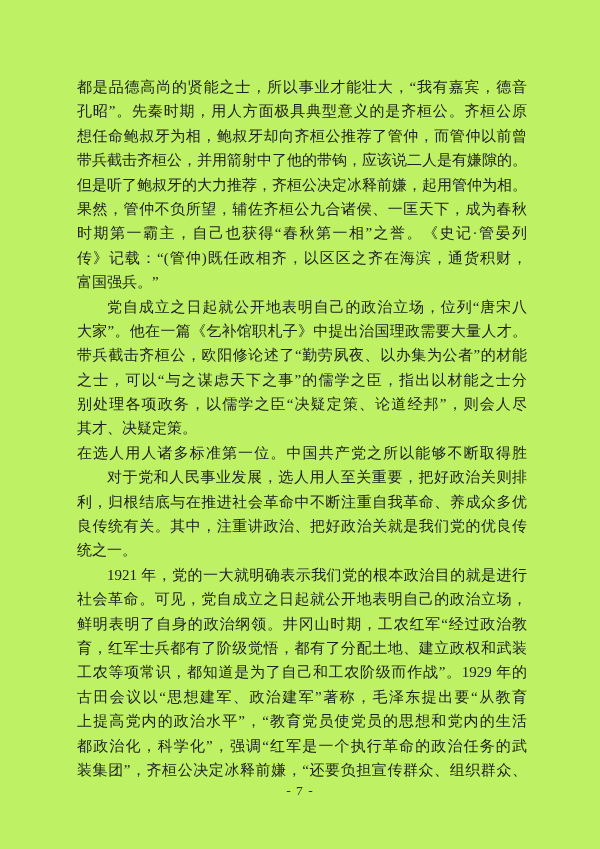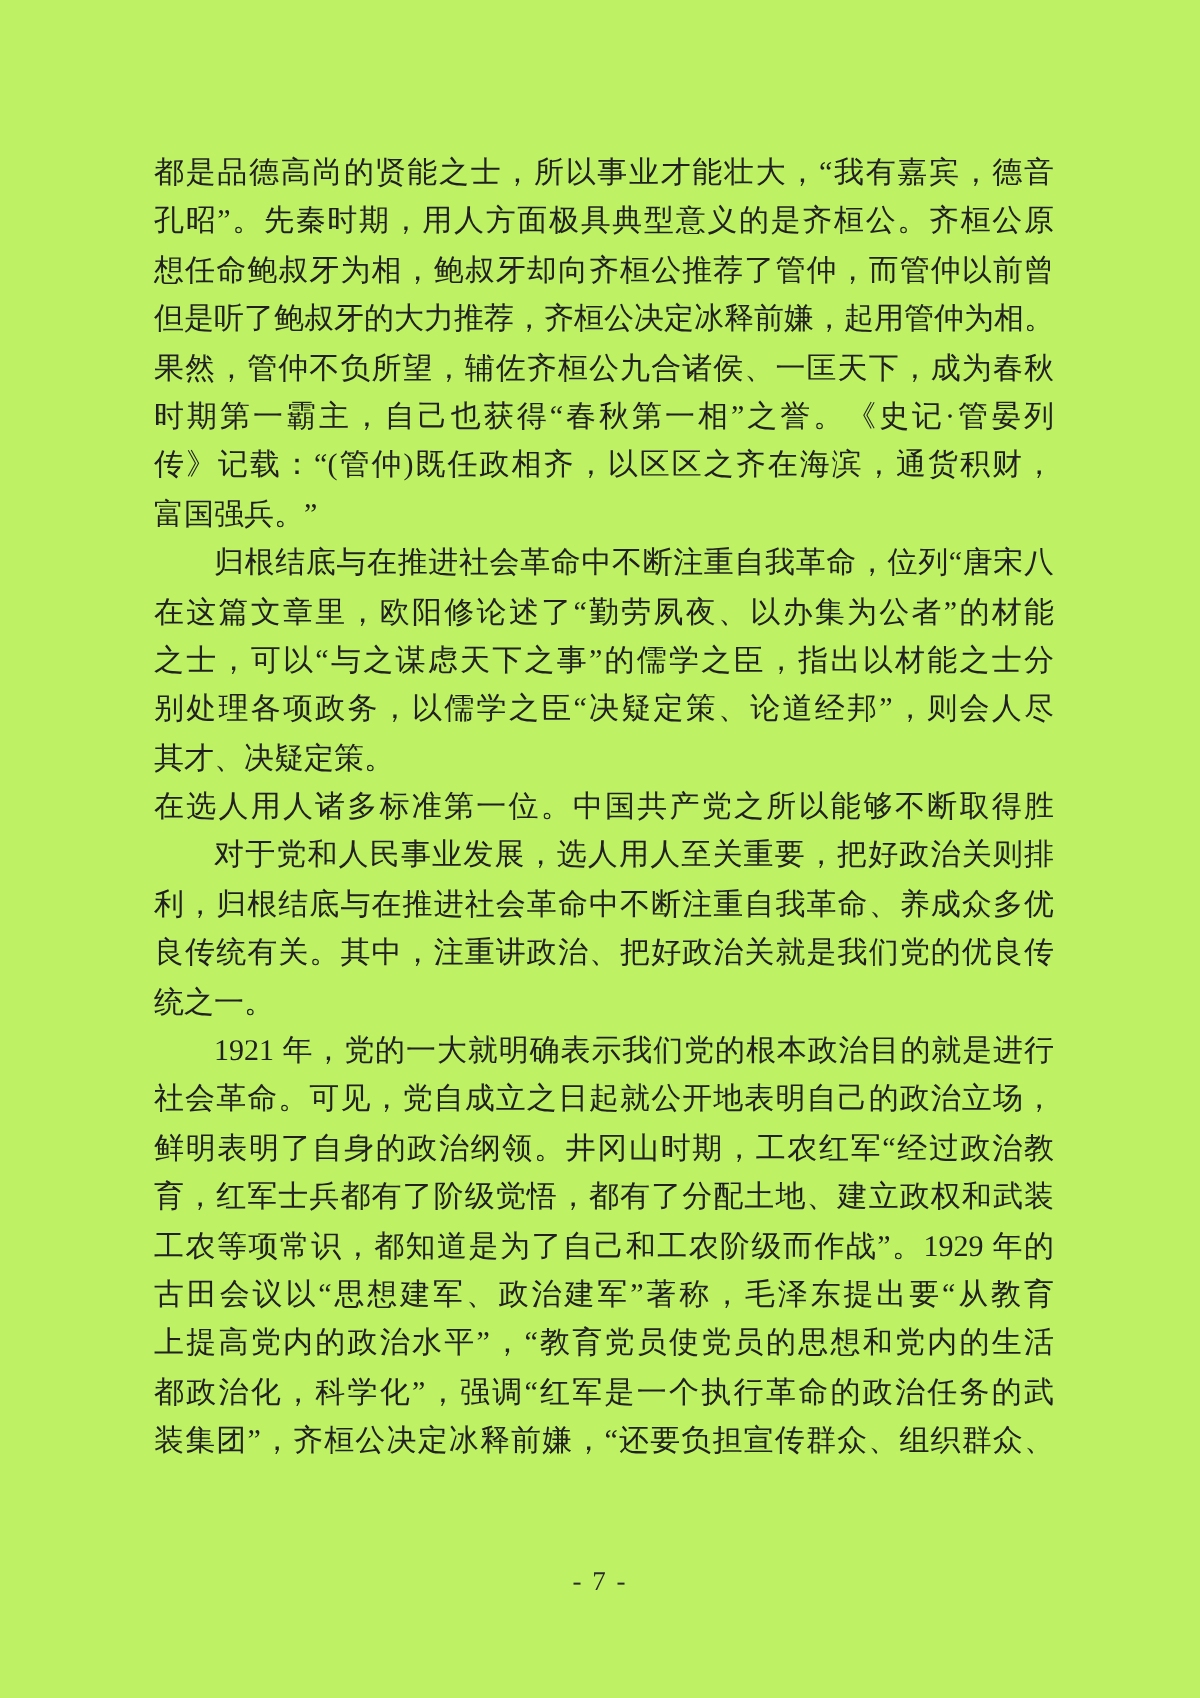--- a/index.html
+++ b/index.html
@@ -55,29 +55,31 @@
 </style>
 </head>
 <body>
 
 <div class="page" style="background: #bef264; padding-left: 36px;">
   <div class="text-body" style="color: rgb(33, 33, 33);">
       <div class="para">
         <div class="line">都是品德高尚的贤能之士，所以事业才能壮大，“我有嘉宾，德音</div>
         <div class="line">孔昭”。先秦时期，用人方面极具典型意义的是齐桓公。齐桓公原</div>
         <div class="line">想任命鲍叔牙为相，鲍叔牙却向齐桓公推荐了管仲，而管仲以前曾</div>
+        <div class="line">带兵截击齐桓公，并用箭射中了他的带钩，应该说二人是有嫌隙的。</div>
         <div class="line">但是听了鲍叔牙的大力推荐，齐桓公决定冰释前嫌，起用管仲为相。</div>
         <div class="line">果然，管仲不负所望，辅佐齐桓公九合诸侯、一匡天下，成为春秋</div>
         <div class="line">时期第一霸主，自己也获得“春秋第一相”之誉。《史记·管晏列</div>
         <div class="line">传》记载：“(管仲)既任政相齐，以区区之齐在海滨，通货积财，</div>
         <div class="line lastline">富国强兵。”</div>
       </div>
       <div class="para">
-        <div class="line indent">归根结底与在推进社会革命中不断注重自我革命，位列“唐宋八</div>
-        <div class="line">在这篇文章里，欧阳修论述了“勤劳夙夜、以办集为公者”的材能</div>
+        <div class="line indent">党自成立之日起就公开地表明自己的政治立场，位列“唐宋八</div>
+        <div class="line">大家”。他在一篇《乞补馆职札子》中提出治国理政需要大量人才。</div>
+        <div class="line">带兵截击齐桓公，欧阳修论述了“勤劳夙夜、以办集为公者”的材能</div>
         <div class="line">之士，可以“与之谋虑天下之事”的儒学之臣，指出以材能之士分</div>
         <div class="line">别处理各项政务，以儒学之臣“决疑定策、论道经邦”，则会人尽</div>
         <div class="line lastline">其才、决疑定策。</div>
       </div>
       <div class="para">
         <div class="line">在选人用人诸多标准第一位。中国共产党之所以能够不断取得胜</div>
         <div class="line indent">对于党和人民事业发展，选人用人至关重要，把好政治关则排</div>
         <div class="line">利，归根结底与在推进社会革命中不断注重自我革命、养成众多优</div>
         <div class="line">良传统有关。其中，注重讲政治、把好政治关就是我们党的优良传</div>
         <div class="line lastline">统之一。</div>

